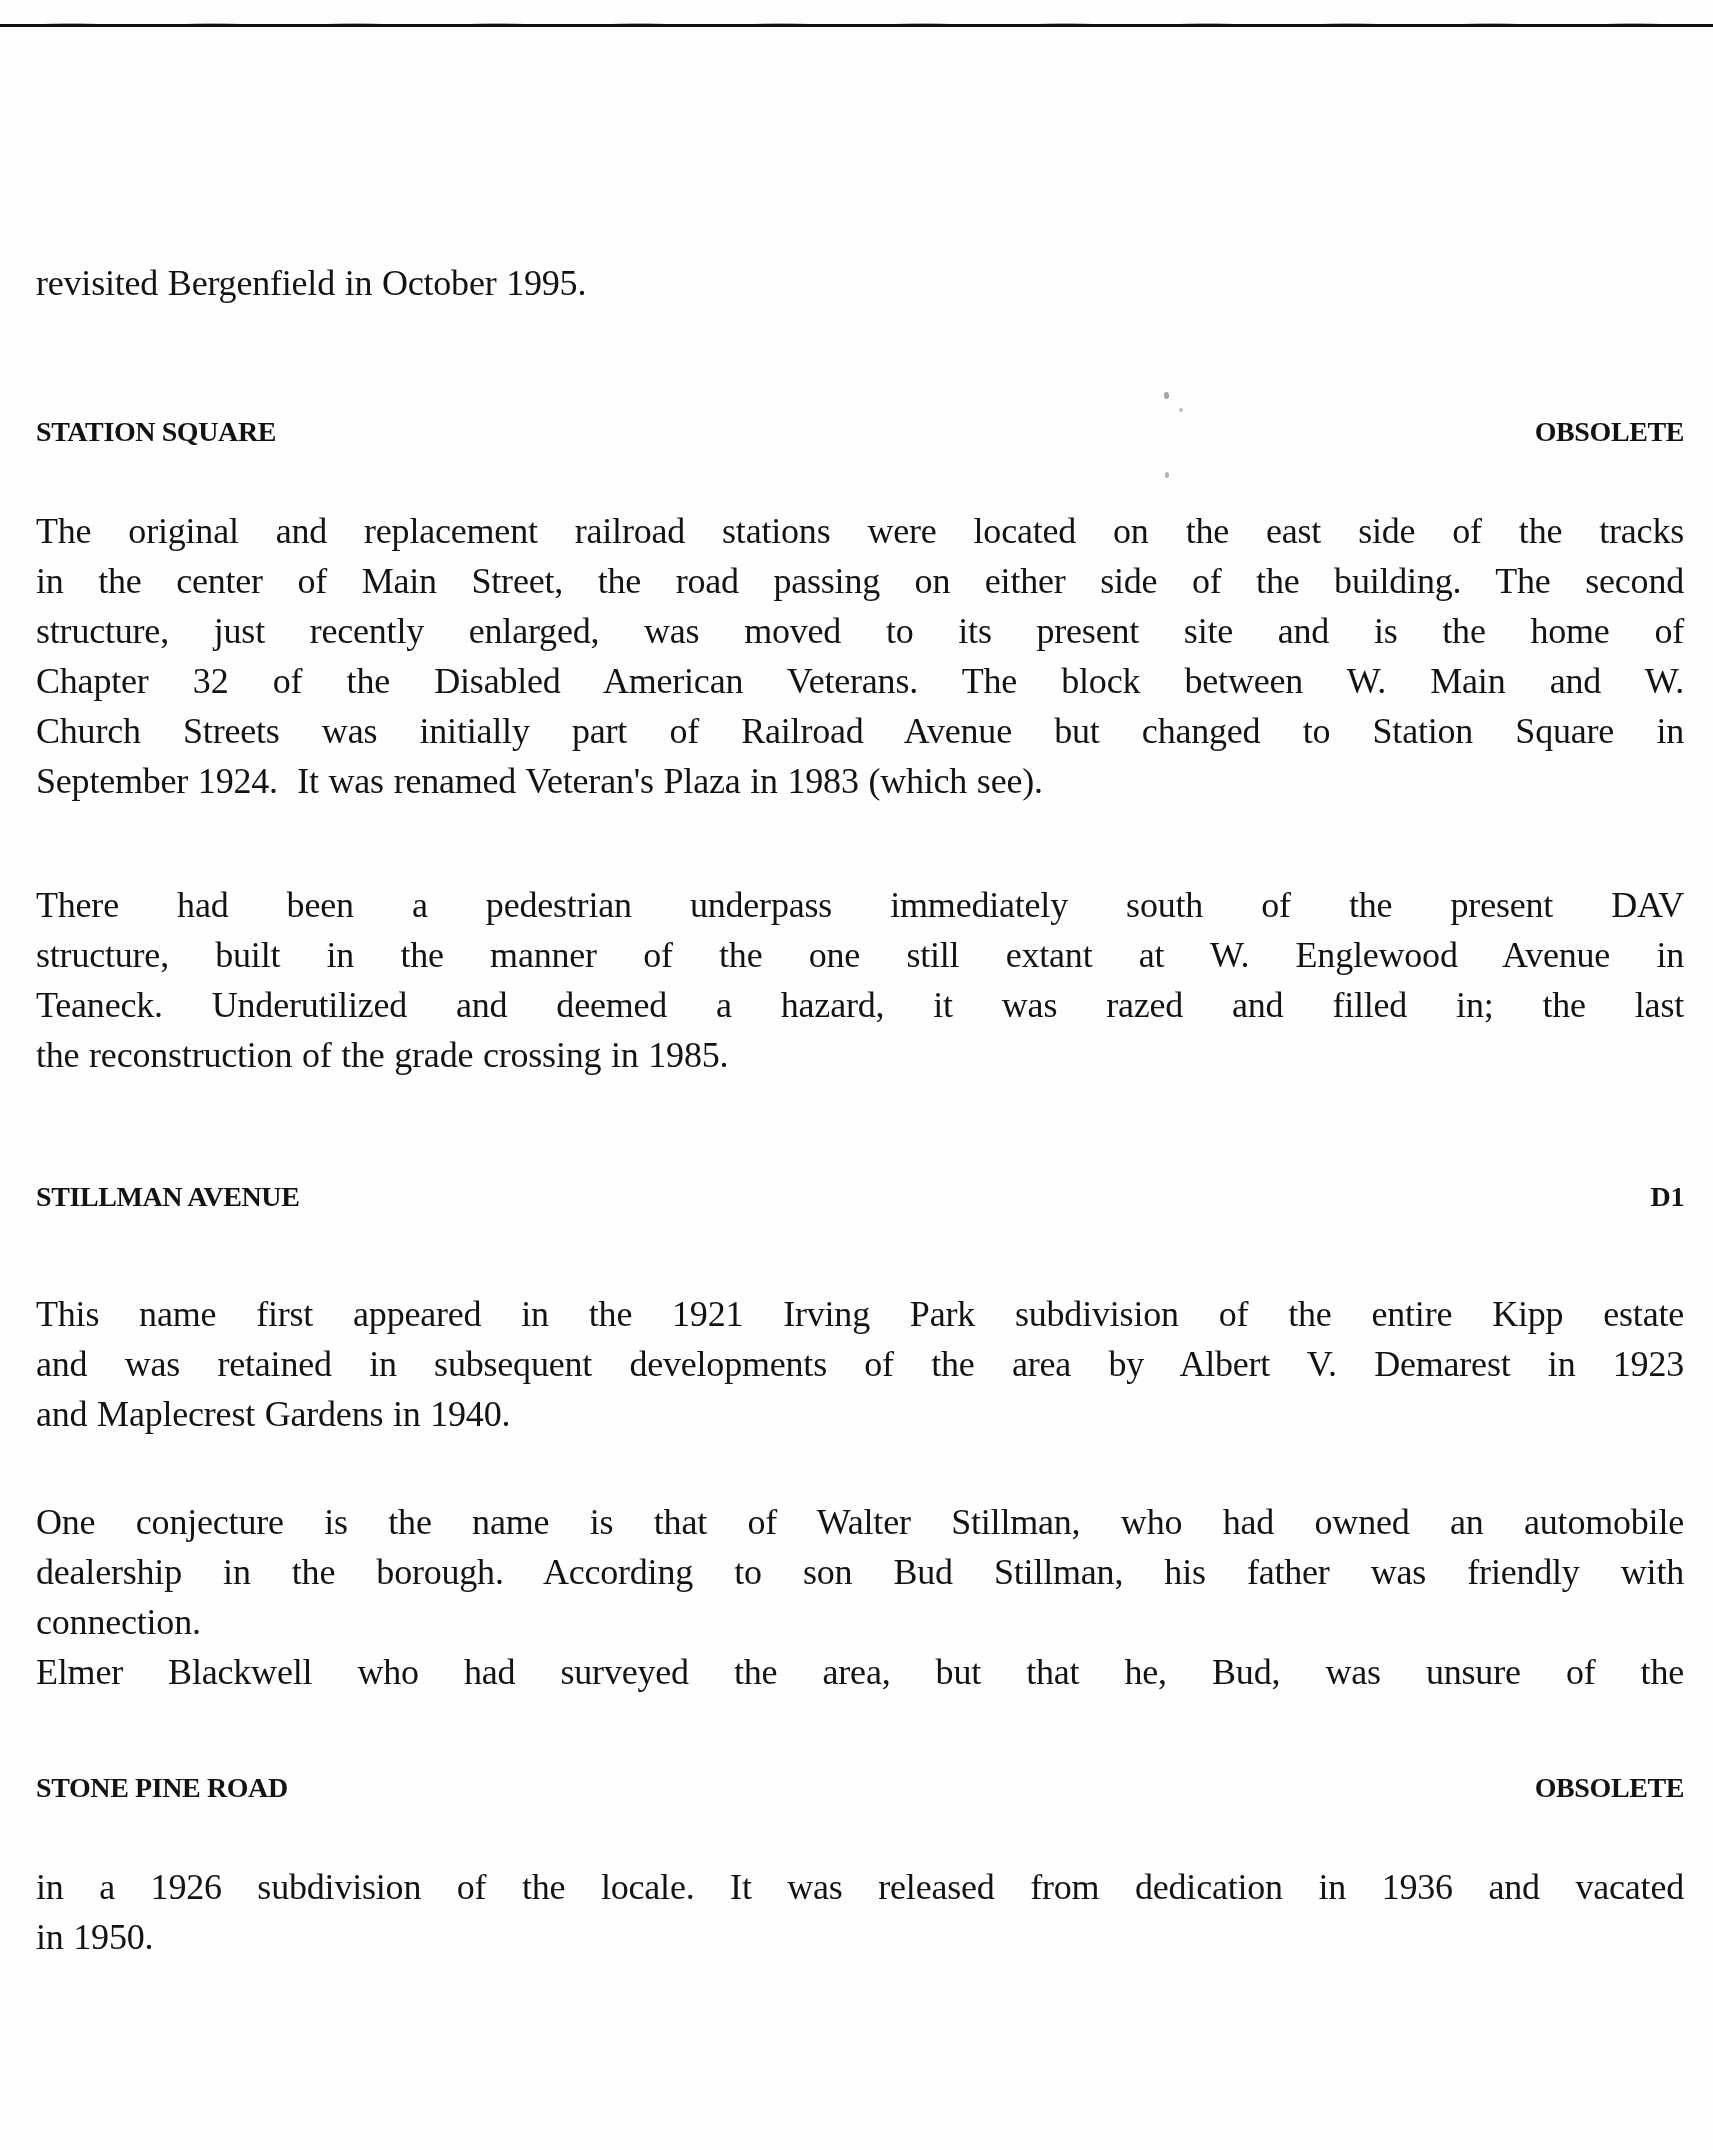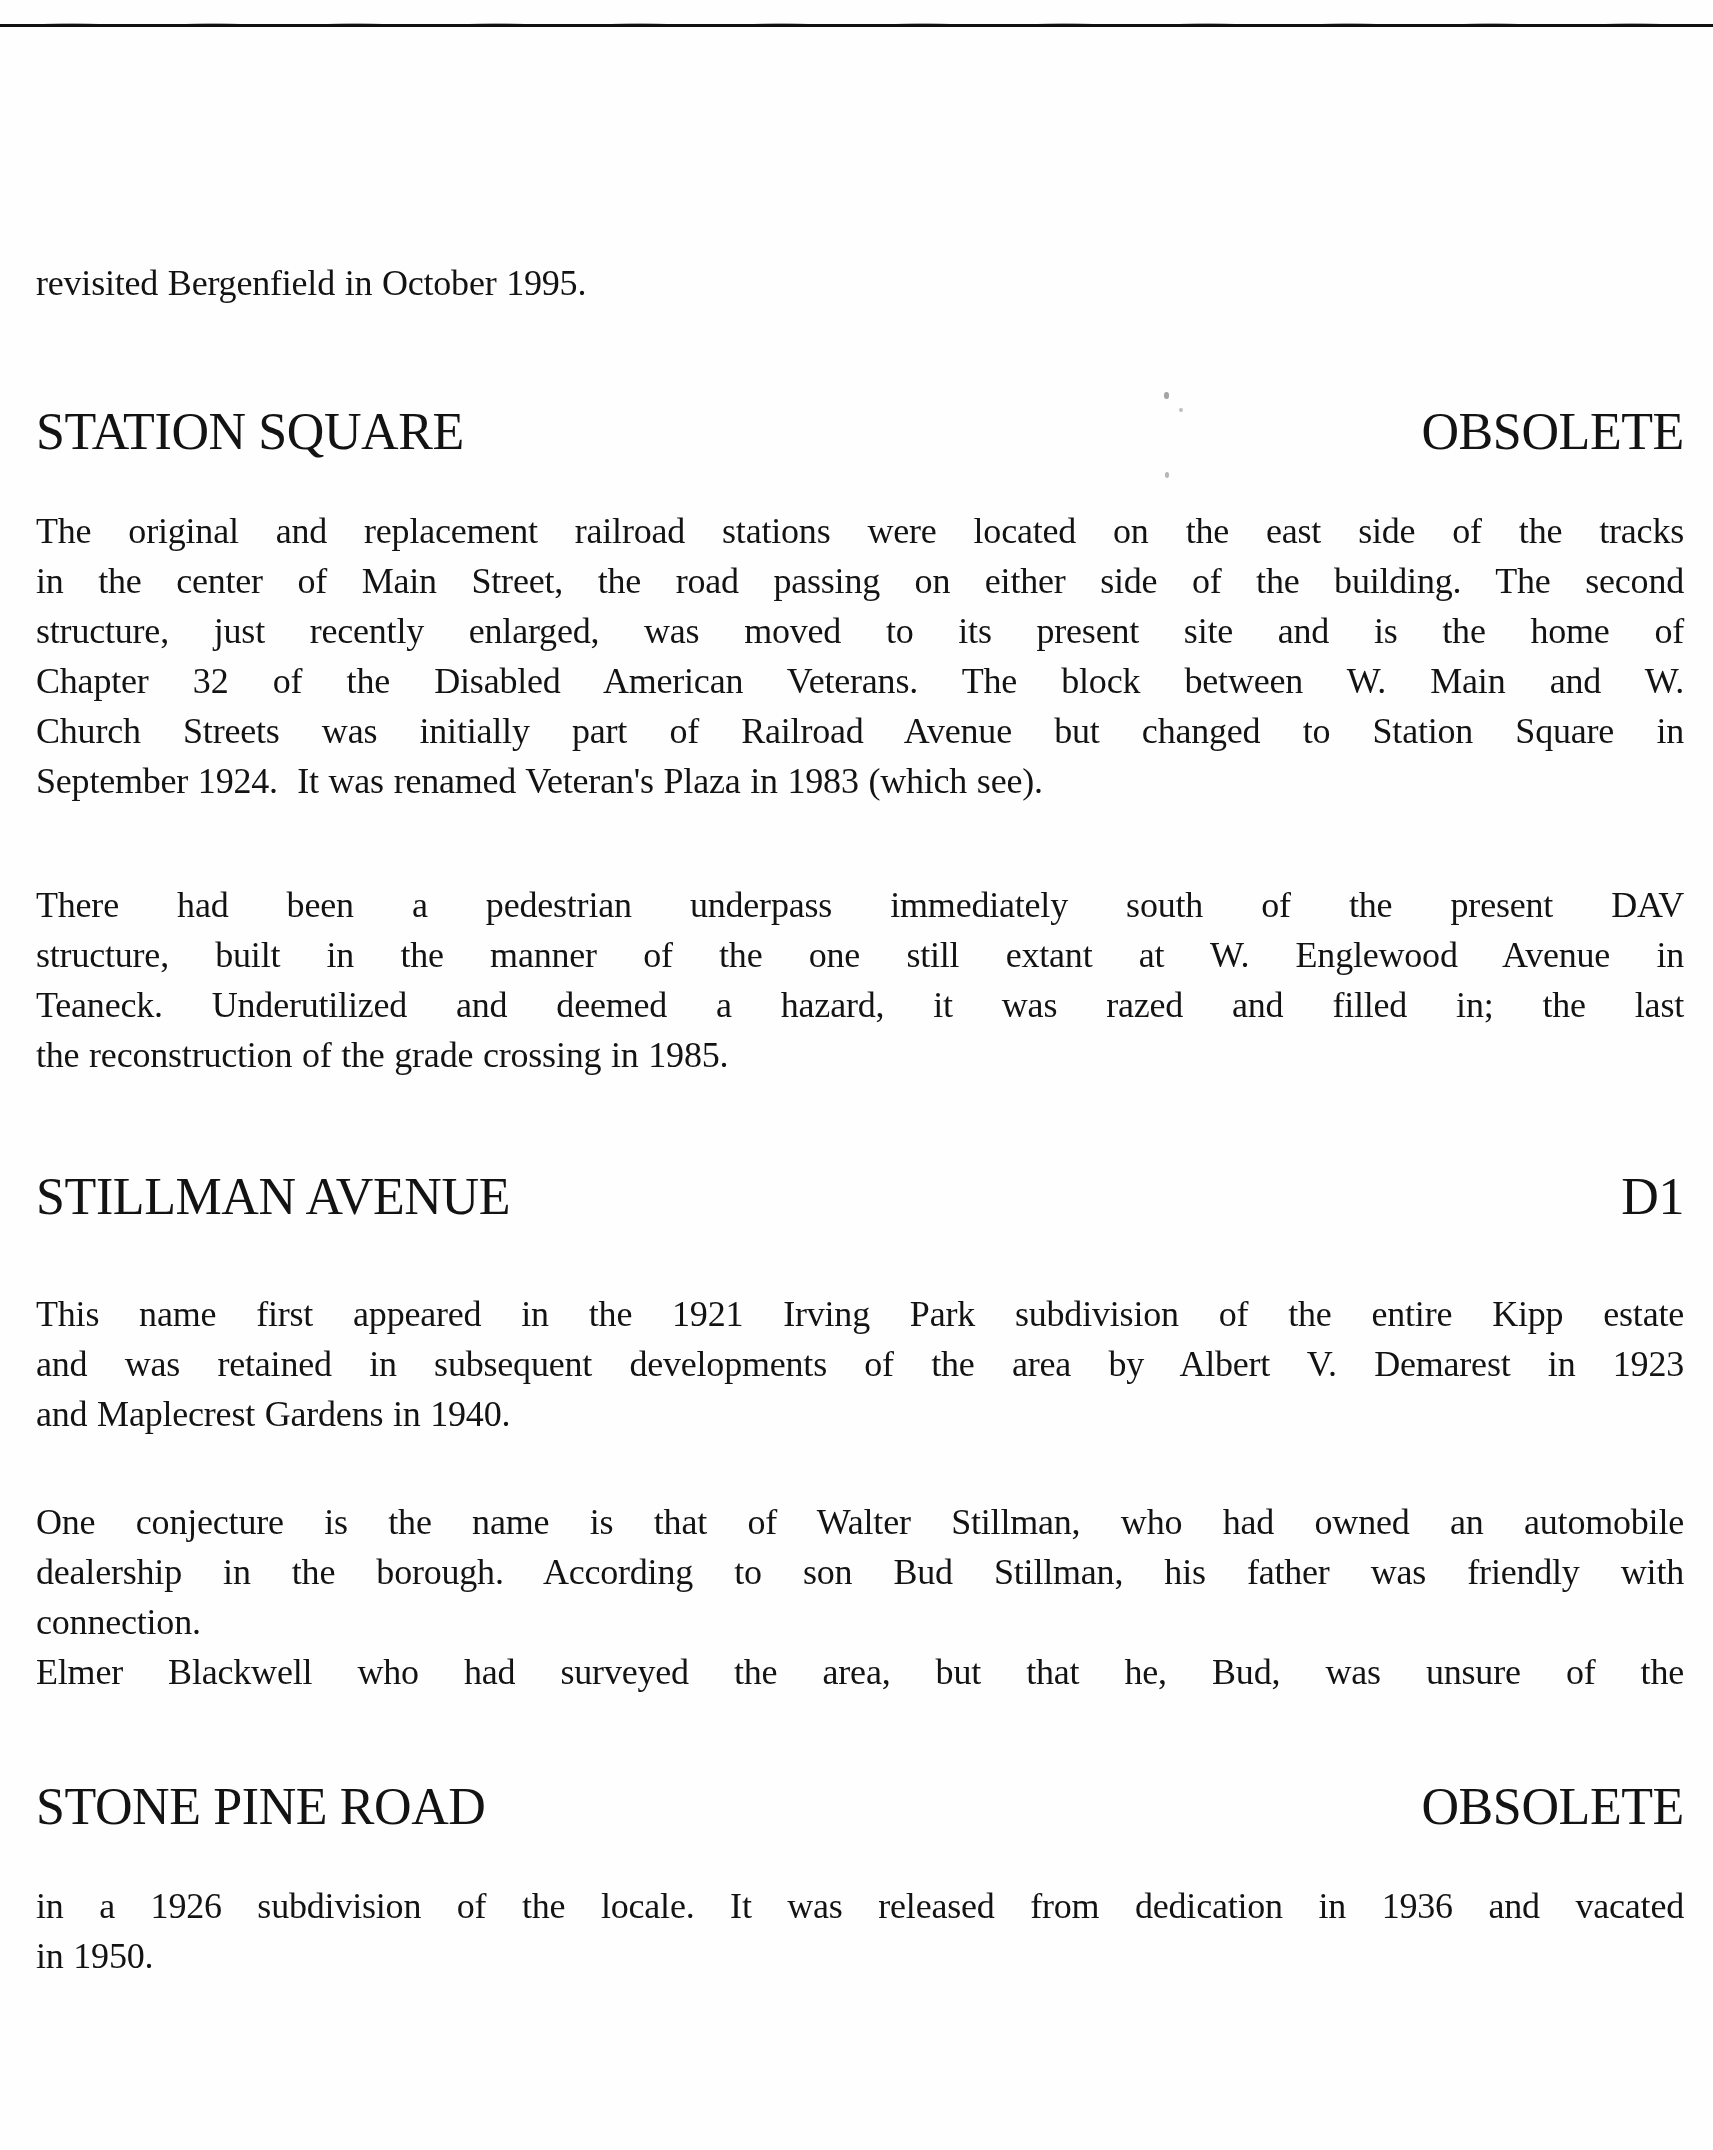--- a/index.html
+++ b/index.html
@@ -49,22 +49,22 @@
   .intro {
     font-size: 36px;
     line-height: 50px;
     letter-spacing: -0.2px;
     margin-top: 258px;
   }
   .entry-head {
     display: flex;
     justify-content: space-between;
     align-items: baseline;
-    font-weight: normal;
-    font-size: 52px;
+    font-weight: bold;
+    font-size: 28px;
     line-height: 50px;
     letter-spacing: -0.4px;
   }
   .pline {
     font-size: 36px;
     line-height: 50px;
     letter-spacing: -0.2px;
     word-spacing: 0.9px;
     text-align: justify;
     text-align-last: justify;
@@ -128,21 +128,21 @@
     <div class="pline">and was retained in subsequent developments of the area by Albert V. Demarest in 1923</div>
     <div class="pline final">and Maplecrest Gardens in 1940.</div>
   </div>
   <div class="para" style="margin-top:58px">
     <div class="pline">One conjecture is the name is that of Walter Stillman, who had owned an automobile</div>
     <div class="pline">dealership in the borough.  According to son Bud Stillman, his father was friendly with</div>
     <div class="pline final">connection.</div>
     <div class="pline">Elmer Blackwell who had surveyed the area, but that he, Bud, was unsure of the</div>
   </div>
 
-  <div class="entry-head" style="margin-top:85px">
+  <div class="entry-head" style="margin-top:66px">
     <span>STONE PINE ROAD</span>
     <span>OBSOLETE</span>
   </div>
   <div class="para" style="margin-top:49px">
     <div class="pline">in a 1926 subdivision of the locale. It was  released from dedication in 1936 and vacated</div>
     <div class="pline final">in 1950.</div>
   </div>
 
 </div>
 

